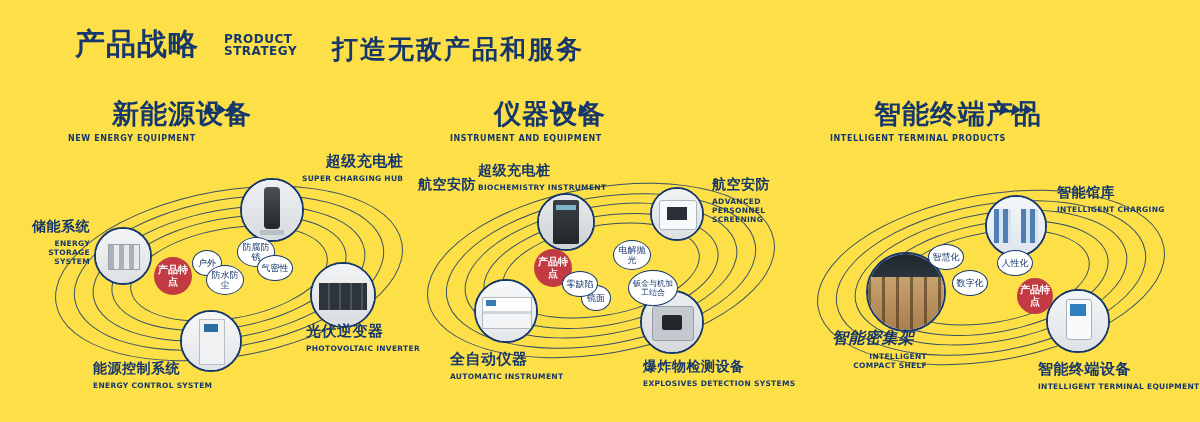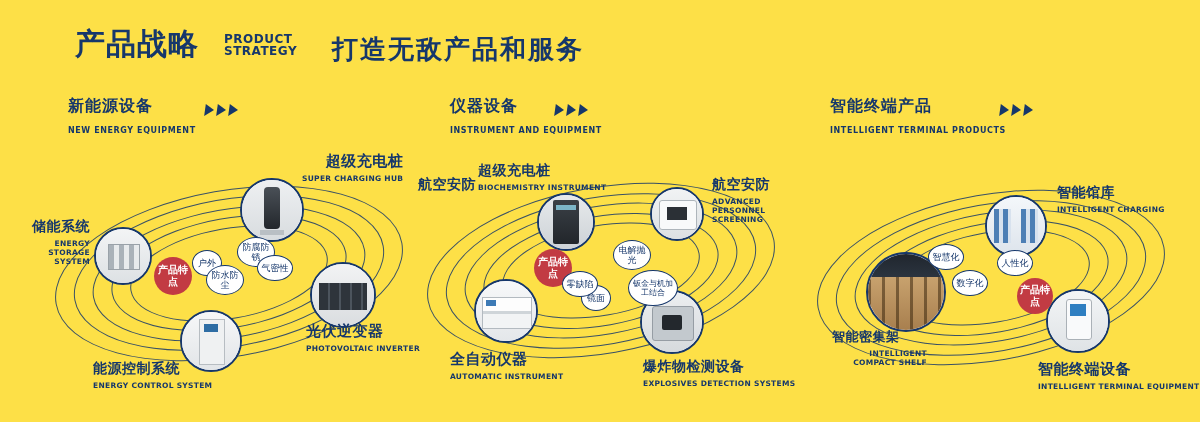--- a/index.html
+++ b/index.html
@@ -9,22 +9,22 @@
     color:#16376b;
   }
 
   
   .h-title { position:absolute; left:75px; top:24px; font-size:30px; font-weight:bold; letter-spacing:1px; }
   .h-sub   { position:absolute; left:224px; top:33px; font-size:12px; font-weight:bold; line-height:12px; letter-spacing:.5px; }
   .h-sub span { display:block; }
   .h-slogan{ position:absolute; left:332px; top:32px; font-size:26px; font-weight:bold; letter-spacing:2px; }
 
   
-  .sec-zh { position:absolute; font-size:16px; font-weight:bold; letter-spacing:1px; }
-  .sec-en { position:absolute; font-size:8px; font-weight:bold; letter-spacing:.6px; }
+  .sec-zh { position:absolute; font-size:27px; font-weight:bold; letter-spacing:1px;margin-left:44px; }
+  .sec-en { position:absolute; font-size:8px; font-weight:bold; letter-spacing:.6px;margin-top:8px; }
   .chevrons { position:absolute; display:flex; gap:3px; transform:skewX(-8deg); }
   .chevrons i { display:block; width:0; height:0; border-top:6px solid transparent; border-bottom:6px solid transparent; border-left:9px solid #16376b; }
 
   
   .orbit { position:absolute; border:1px solid rgba(22,55,107,.85); border-radius:50%; transform:rotate(-10deg); }
 
   
   .node { position:absolute; border-radius:50%; border:2px solid #16376b; background:#fff; overflow:hidden; box-sizing:border-box; }
   .ph { position:absolute; inset:0; }
   .ph::before, .ph::after { content:""; position:absolute; }
@@ -228,21 +228,21 @@
   </div>
   <div class="node" style="left:1046px;top:289px;width:64px;height:64px;">
     <div class="ph ph-kiosk"></div>
   </div>
 
   <div class="label" style="left:1057px;top:184px;">
     <div class="zh">智能馆库</div>
     <div class="en">INTELLIGENT CHARGING</div>
   </div>
   <div class="label" style="left:832px;top:328px;width:95px;">
-    <div class="zh" style="font-size:13px;">智能密集架</div>
+    <div class="zh" style="font-size:16px;font-style:italic;">智能密集架</div>
     <div class="en" style="text-align:right;">INTELLIGENT COMPACT SHELF</div>
   </div>
   <div class="label" style="left:1038px;top:360px;">
     <div class="zh" style="font-size:15px;">智能终端设备</div>
     <div class="en">INTELLIGENT TERMINAL EQUIPMENT</div>
   </div>
 
   <div class="badge" style="left:1017px;top:278px;width:36px;height:36px;">产品特点</div>
   <div class="tag" style="left:928px;top:244px;width:36px;height:26px;">智慧化</div>
   <div class="tag" style="left:997px;top:250px;width:36px;height:26px;">人性化</div>

